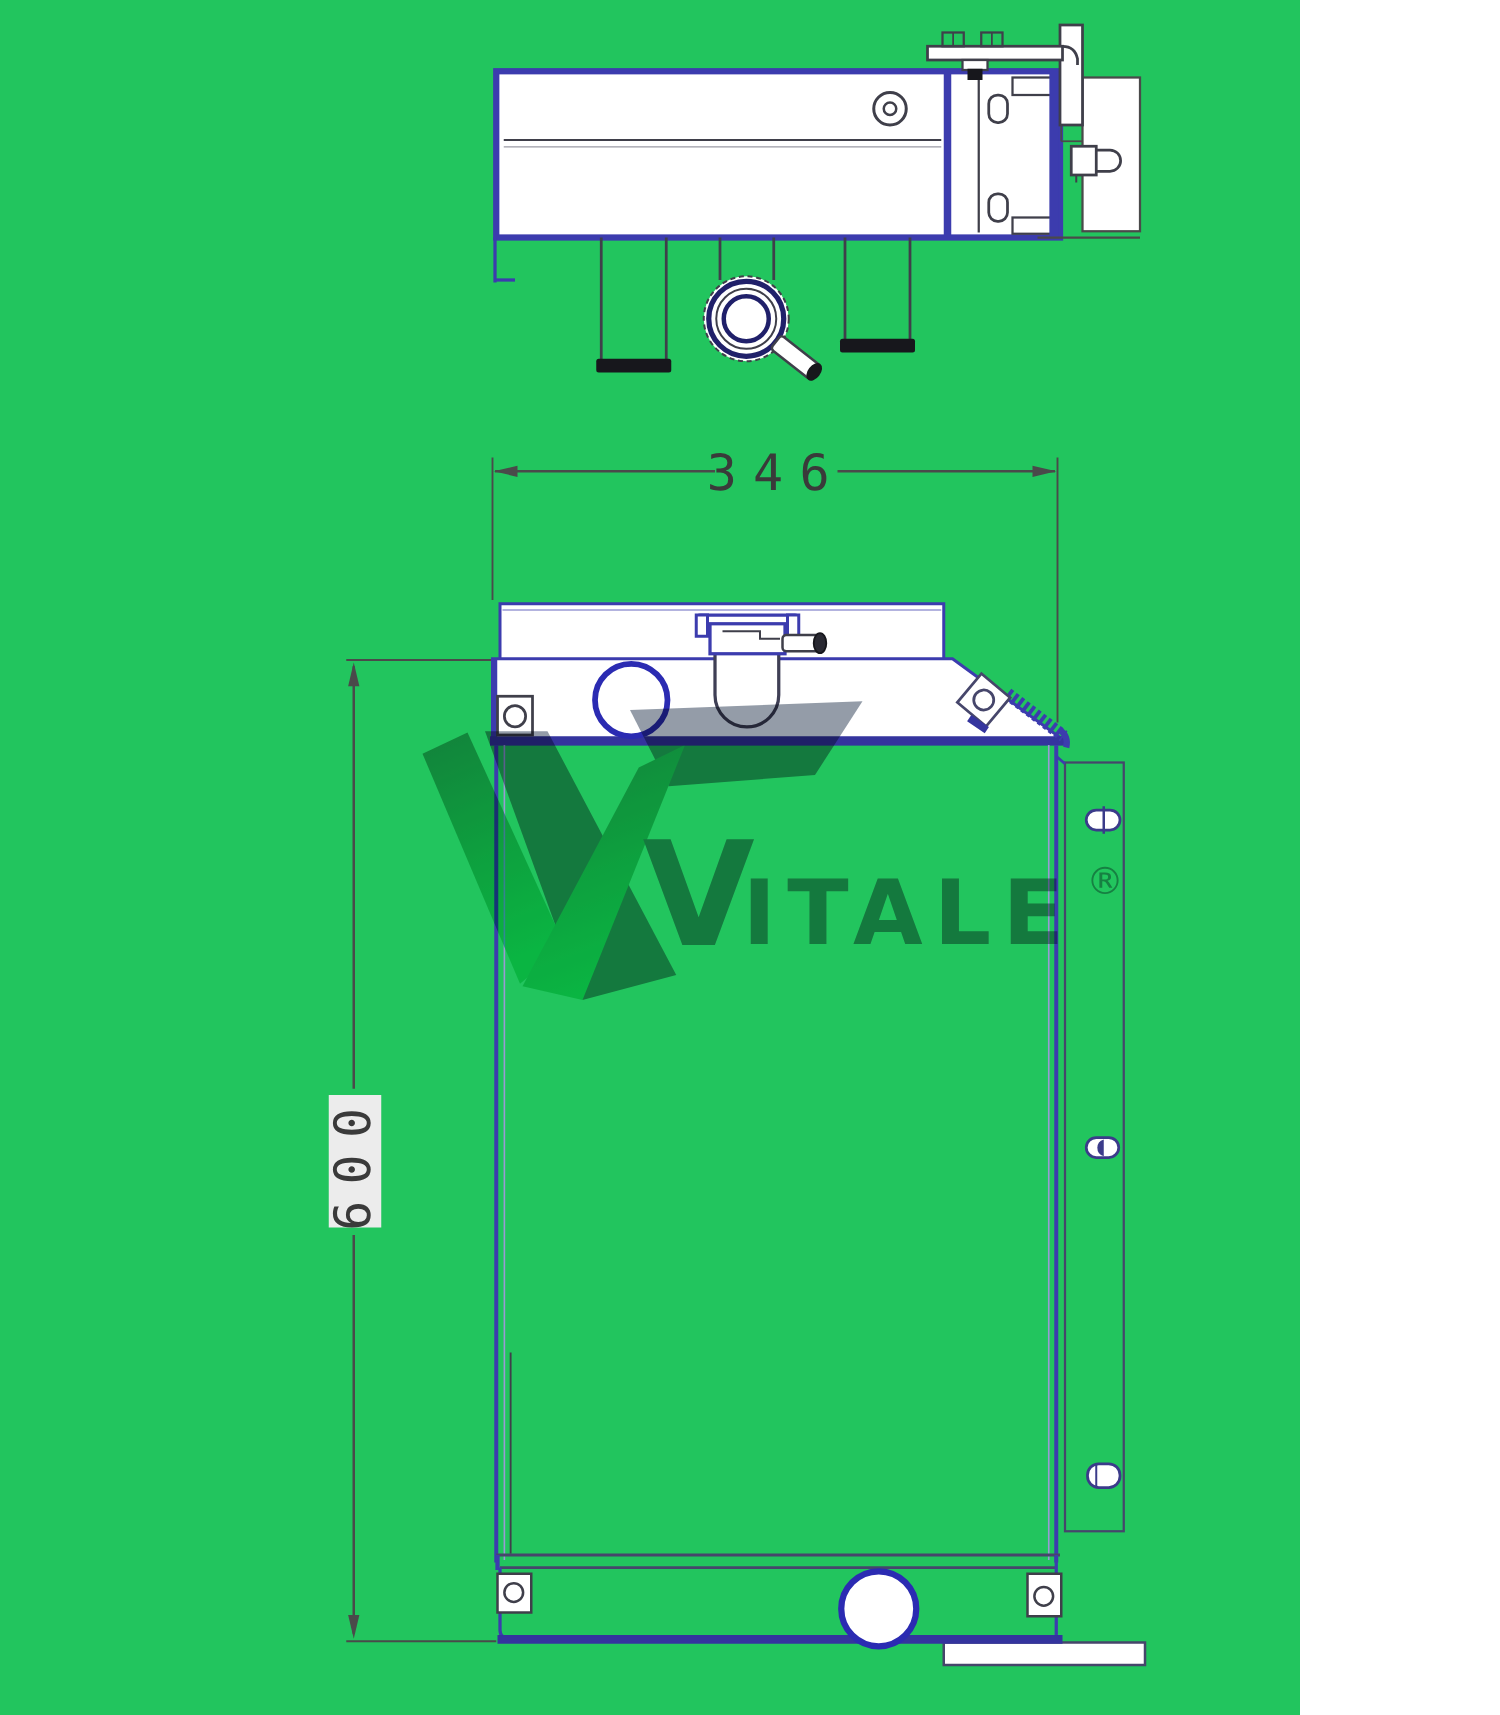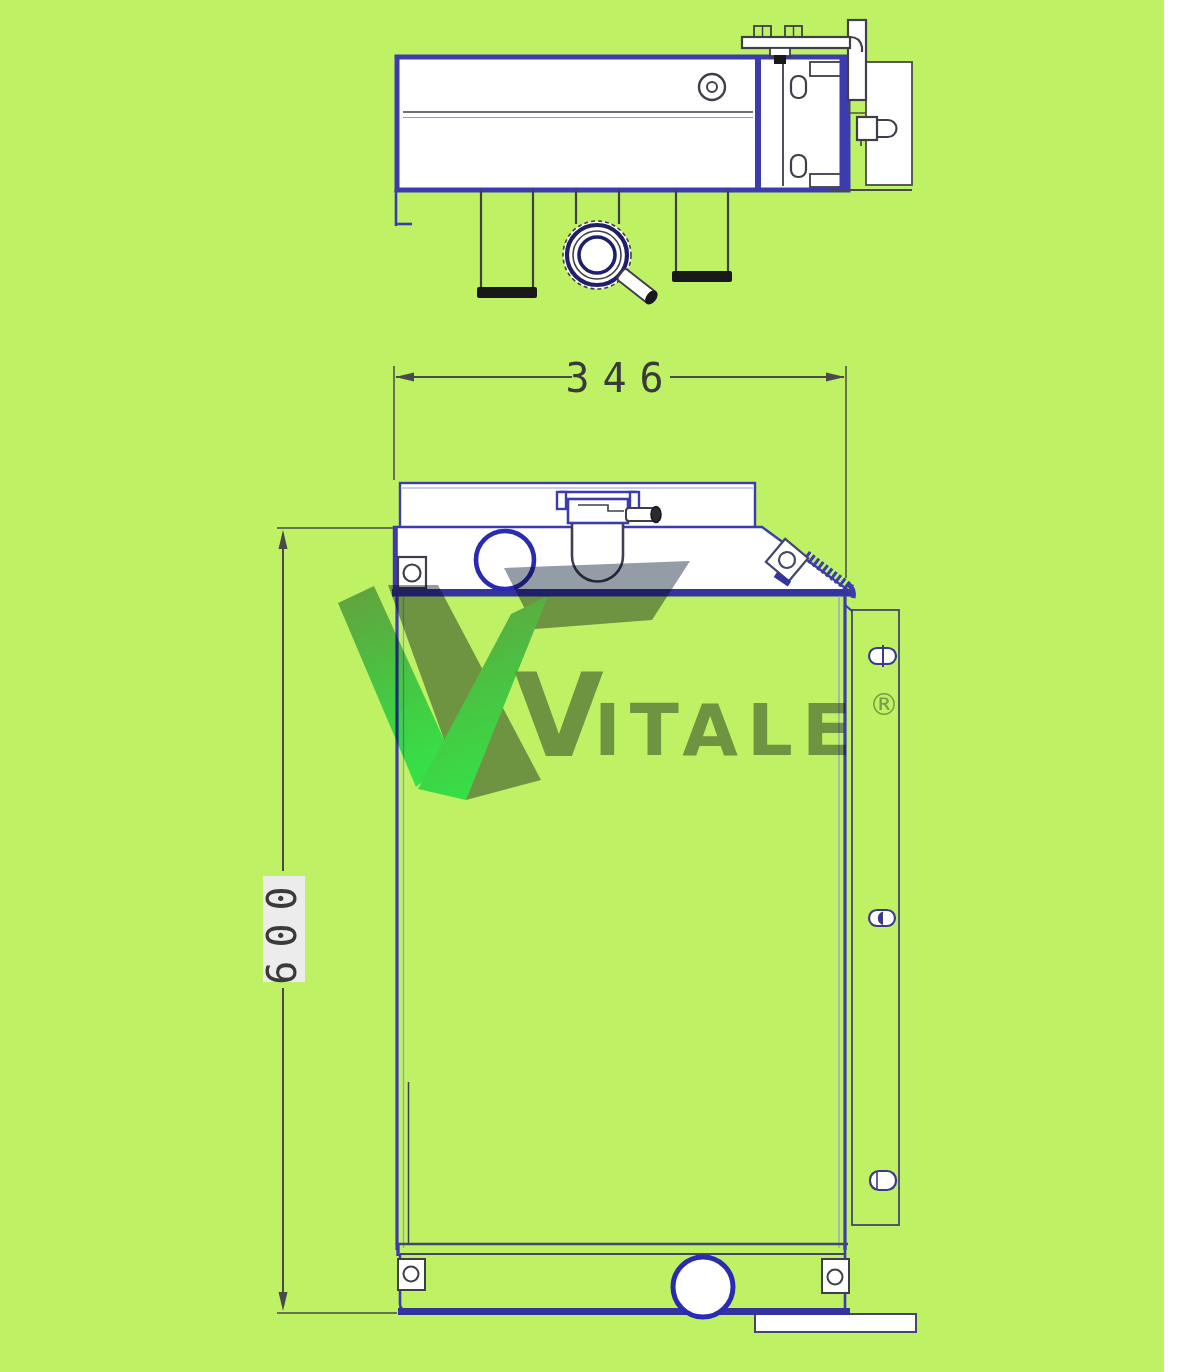--- a/index.html
+++ b/index.html
@@ -1,16 +1,16 @@
 <!DOCTYPE html>
 <html style="--line-blue: #3c3cae; --line-bold-blue: #2b2bb2; --band-navy: #34349e; --line-dark: #3f3f4a; --panel-navy: #46466b; --dim-gray: #4a4a4a; --logo-gray: #8d96a3; --logo-green-top: #7fa399; --logo-green-mid: #55cfa4; --logo-green-bottom: #3fe9ae;"><head>
 <meta charset="utf-8">
 <style>
   html,body{margin:0;padding:0;background:#ffffff;}
-  #stage{position:relative;width:1164px;height:1372px;background:#bef264;overflow:hidden;
+  #stage{position:relative;width:1040px;height:1372px;background:#22c55e;overflow:hidden;
          font-family:"DejaVu Sans", sans-serif;}
   svg{position:absolute;left:0;top:0;}
   .logo-svg{mix-blend-mode:multiply;opacity:.94;}
   
   .sb  {stroke:var(--line-blue,#3c3cae);fill:none;}
   .sbb {stroke:var(--line-bold-blue,#2b2bb2);fill:none;}
   .sd  {stroke:var(--line-dark,#3f3f4a);fill:none;}
   .sp  {stroke:var(--panel-navy,#46466b);fill:none;}
   .sg  {stroke:var(--dim-gray,#4a4a4a);fill:none;}
   .sthin{stroke:#9a9ad4;fill:none;}

